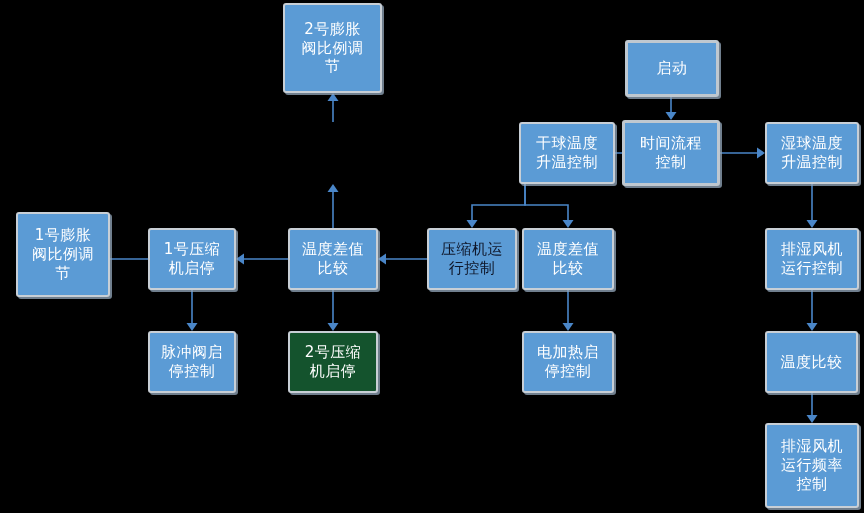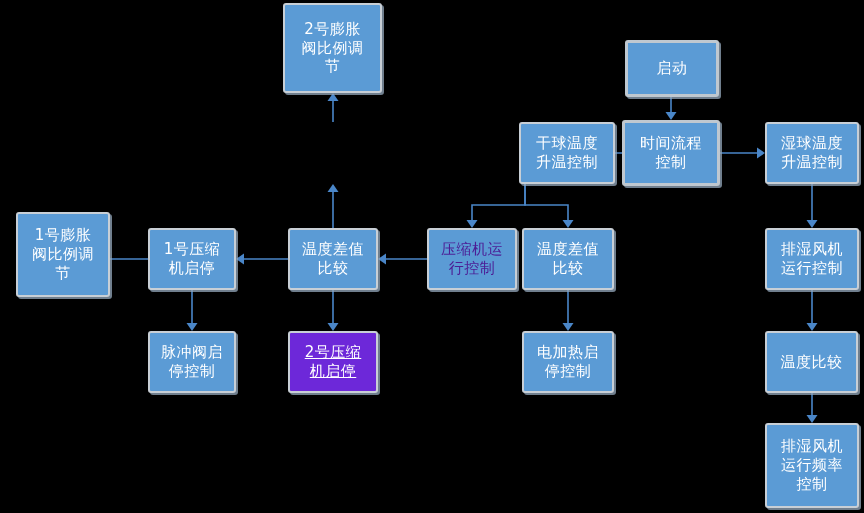--- a/index.html
+++ b/index.html
@@ -104,40 +104,40 @@
     </div>
     <div class="node" style="left: 8px; top: 212px; width: 94px; height: 85px; background: rgb(91, 155, 213); color: rgb(255, 255, 255); border-color: rgb(200, 207, 214); margin-left: 8px;">
       <span class="label">1号膨胀
 阀比例调
 节</span>
     </div>
     <div class="node" style="left: 148px; top: 331px; width: 88px; height: 62px; background: rgb(91, 155, 213); color: rgb(255, 255, 255); border-color: rgb(200, 207, 214);">
       <span class="label">脉冲阀启
 停控制</span>
     </div>
-    <div class="node" style="left: 288px; top: 331px; width: 90px; height: 62px; background: #6d28d9; color: rgb(255, 255, 255); border-color: rgb(200, 207, 214); text-decoration: underline;">
+    <div class="node" style="left: 288px; top: 331px; width: 90px; height: 62px; background: #14532d; color: rgb(255, 255, 255); border-color: rgb(200, 207, 214);">
       <span class="label">2号压缩
 机启停</span>
     </div>
     <div class="node" style="left: 477px; top: 122px; width: 96px; height: 62px; background: rgb(91, 155, 213); color: rgb(255, 255, 255); border-color: rgb(200, 207, 214); margin-left: 42px;">
       <span class="label">干球温度
 升温控制</span>
     </div>
     <div class="node thick" style="left: 625px; top: 40px; width: 94px; height: 57px; background: rgb(91, 155, 213); color: rgb(255, 255, 255); border-color: rgb(191, 200, 208);">
       <span class="label">启动</span>
     </div>
     <div class="node thick" style="left: 622px; top: 120px; width: 98px; height: 66px; background: rgb(91, 155, 213); color: rgb(255, 255, 255); border-color: rgb(191, 200, 208);">
       <span class="label">时间流程
 控制</span>
     </div>
     <div class="node" style="left: 765px; top: 122px; width: 94px; height: 62px; background: rgb(91, 155, 213); color: rgb(255, 255, 255); border-color: rgb(200, 207, 214);">
       <span class="label">湿球温度
 升温控制</span>
     </div>
-    <div class="node" style="left: 427px; top: 228px; width: 90px; height: 62px; background: rgb(91, 155, 213); color: #4c1d95; border-color: rgb(200, 207, 214);">
+    <div class="node" style="left: 427px; top: 228px; width: 90px; height: 62px; background: rgb(91, 155, 213); color: #0f172a; border-color: rgb(200, 207, 214);">
       <span class="label">压缩机运
 行控制</span>
     </div>
     <div class="node" style="left: 522px; top: 228px; width: 92px; height: 62px; background: rgb(91, 155, 213); color: rgb(255, 255, 255); border-color: rgb(200, 207, 214);">
       <span class="label">温度差值
 比较</span>
     </div>
     <div class="node" style="left: 522px; top: 331px; width: 92px; height: 62px; background: rgb(91, 155, 213); color: rgb(255, 255, 255); border-color: rgb(200, 207, 214);">
       <span class="label">电加热启
 停控制</span>

